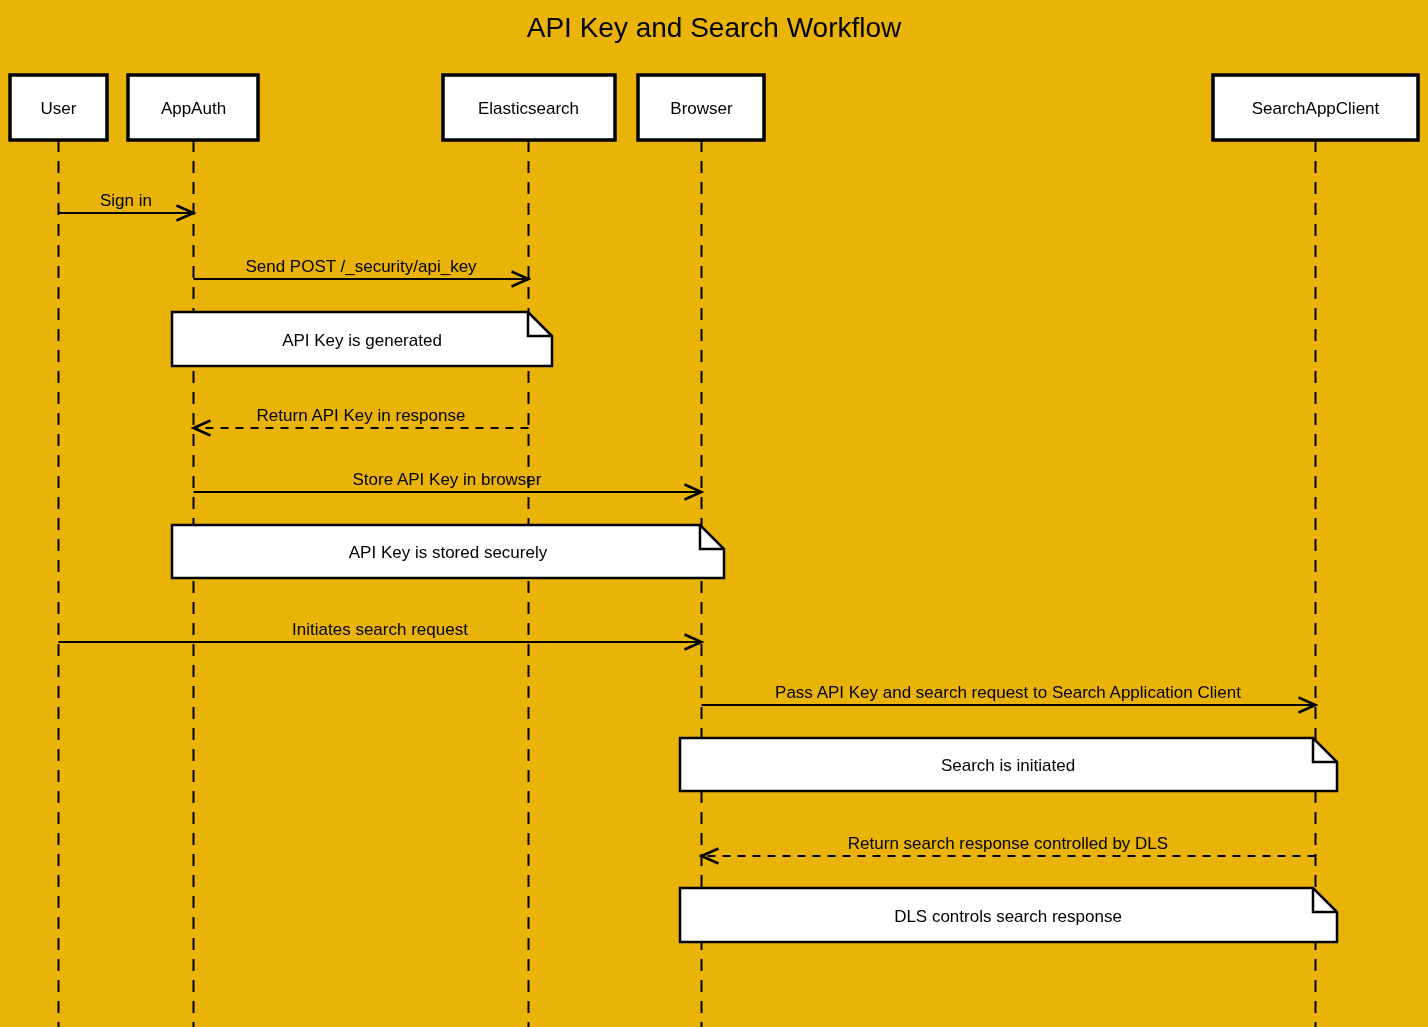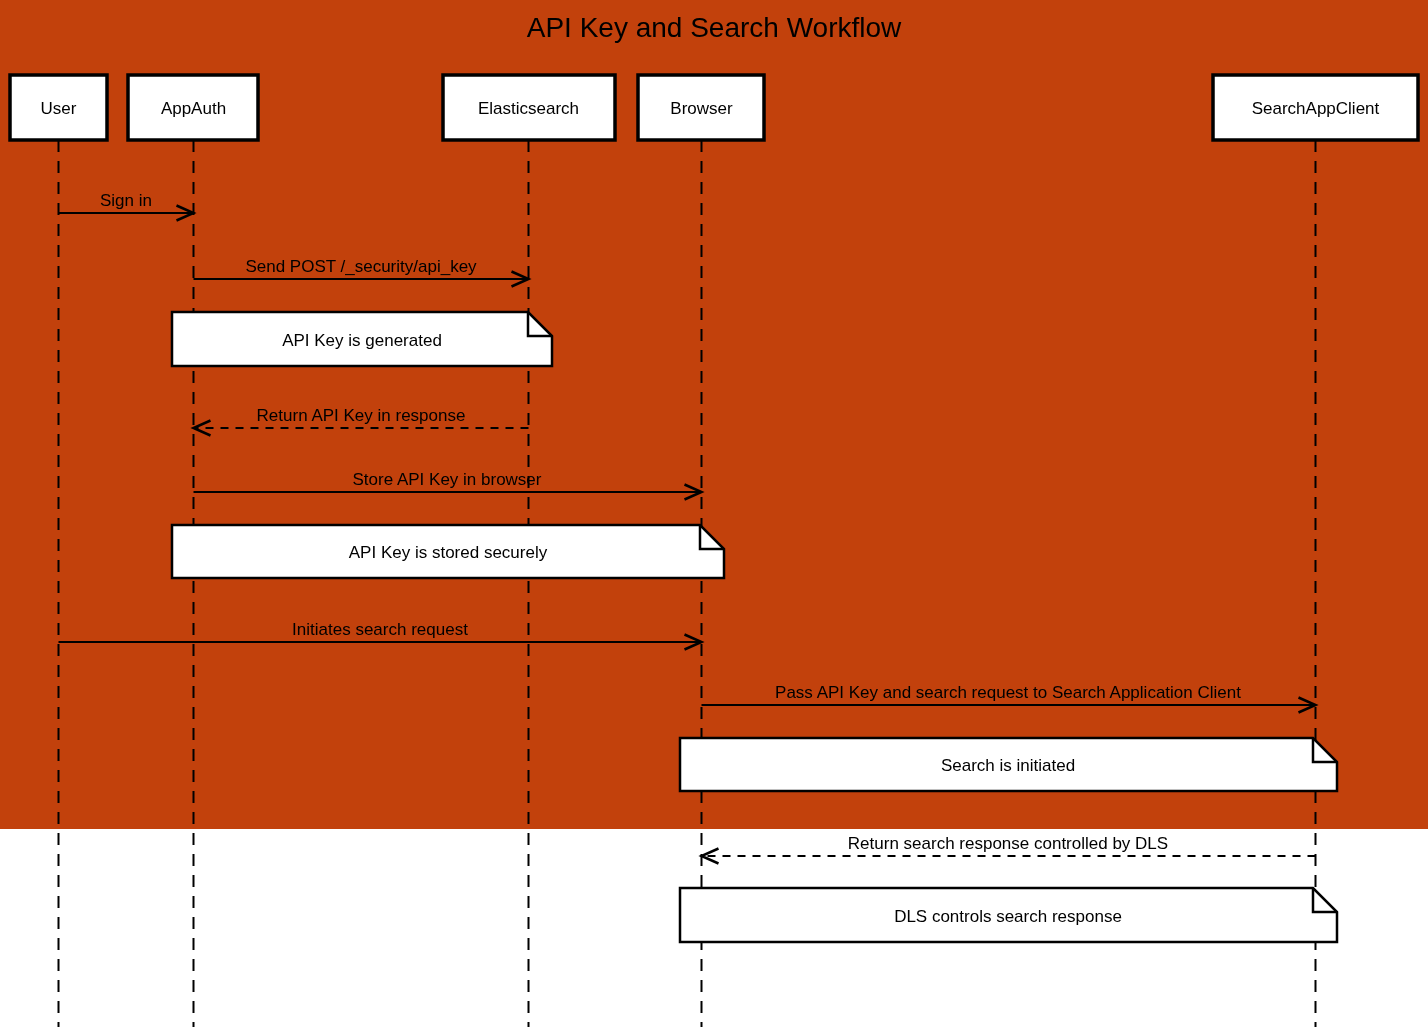--- a/index.html
+++ b/index.html
@@ -7,22 +7,22 @@
     padding: 0;
     background: #ffffff;
     width: 1428px;
     height: 1027px;
     overflow: hidden;
     font-family: "Liberation Sans", sans-serif;
   }
   .diagram-wrap {
     position: relative;
     width: 1428px;
-    height: 829px;
-    background: #c2410c;
+    height: 1027px;
+    background: #eab308;
   }
   svg { display: block; }
   text {
     font-family: "Liberation Sans", sans-serif;
     fill: #000000;
   }
   .title-text {
     font-size: 28px;
     font-weight: 500;
     text-anchor: middle;

